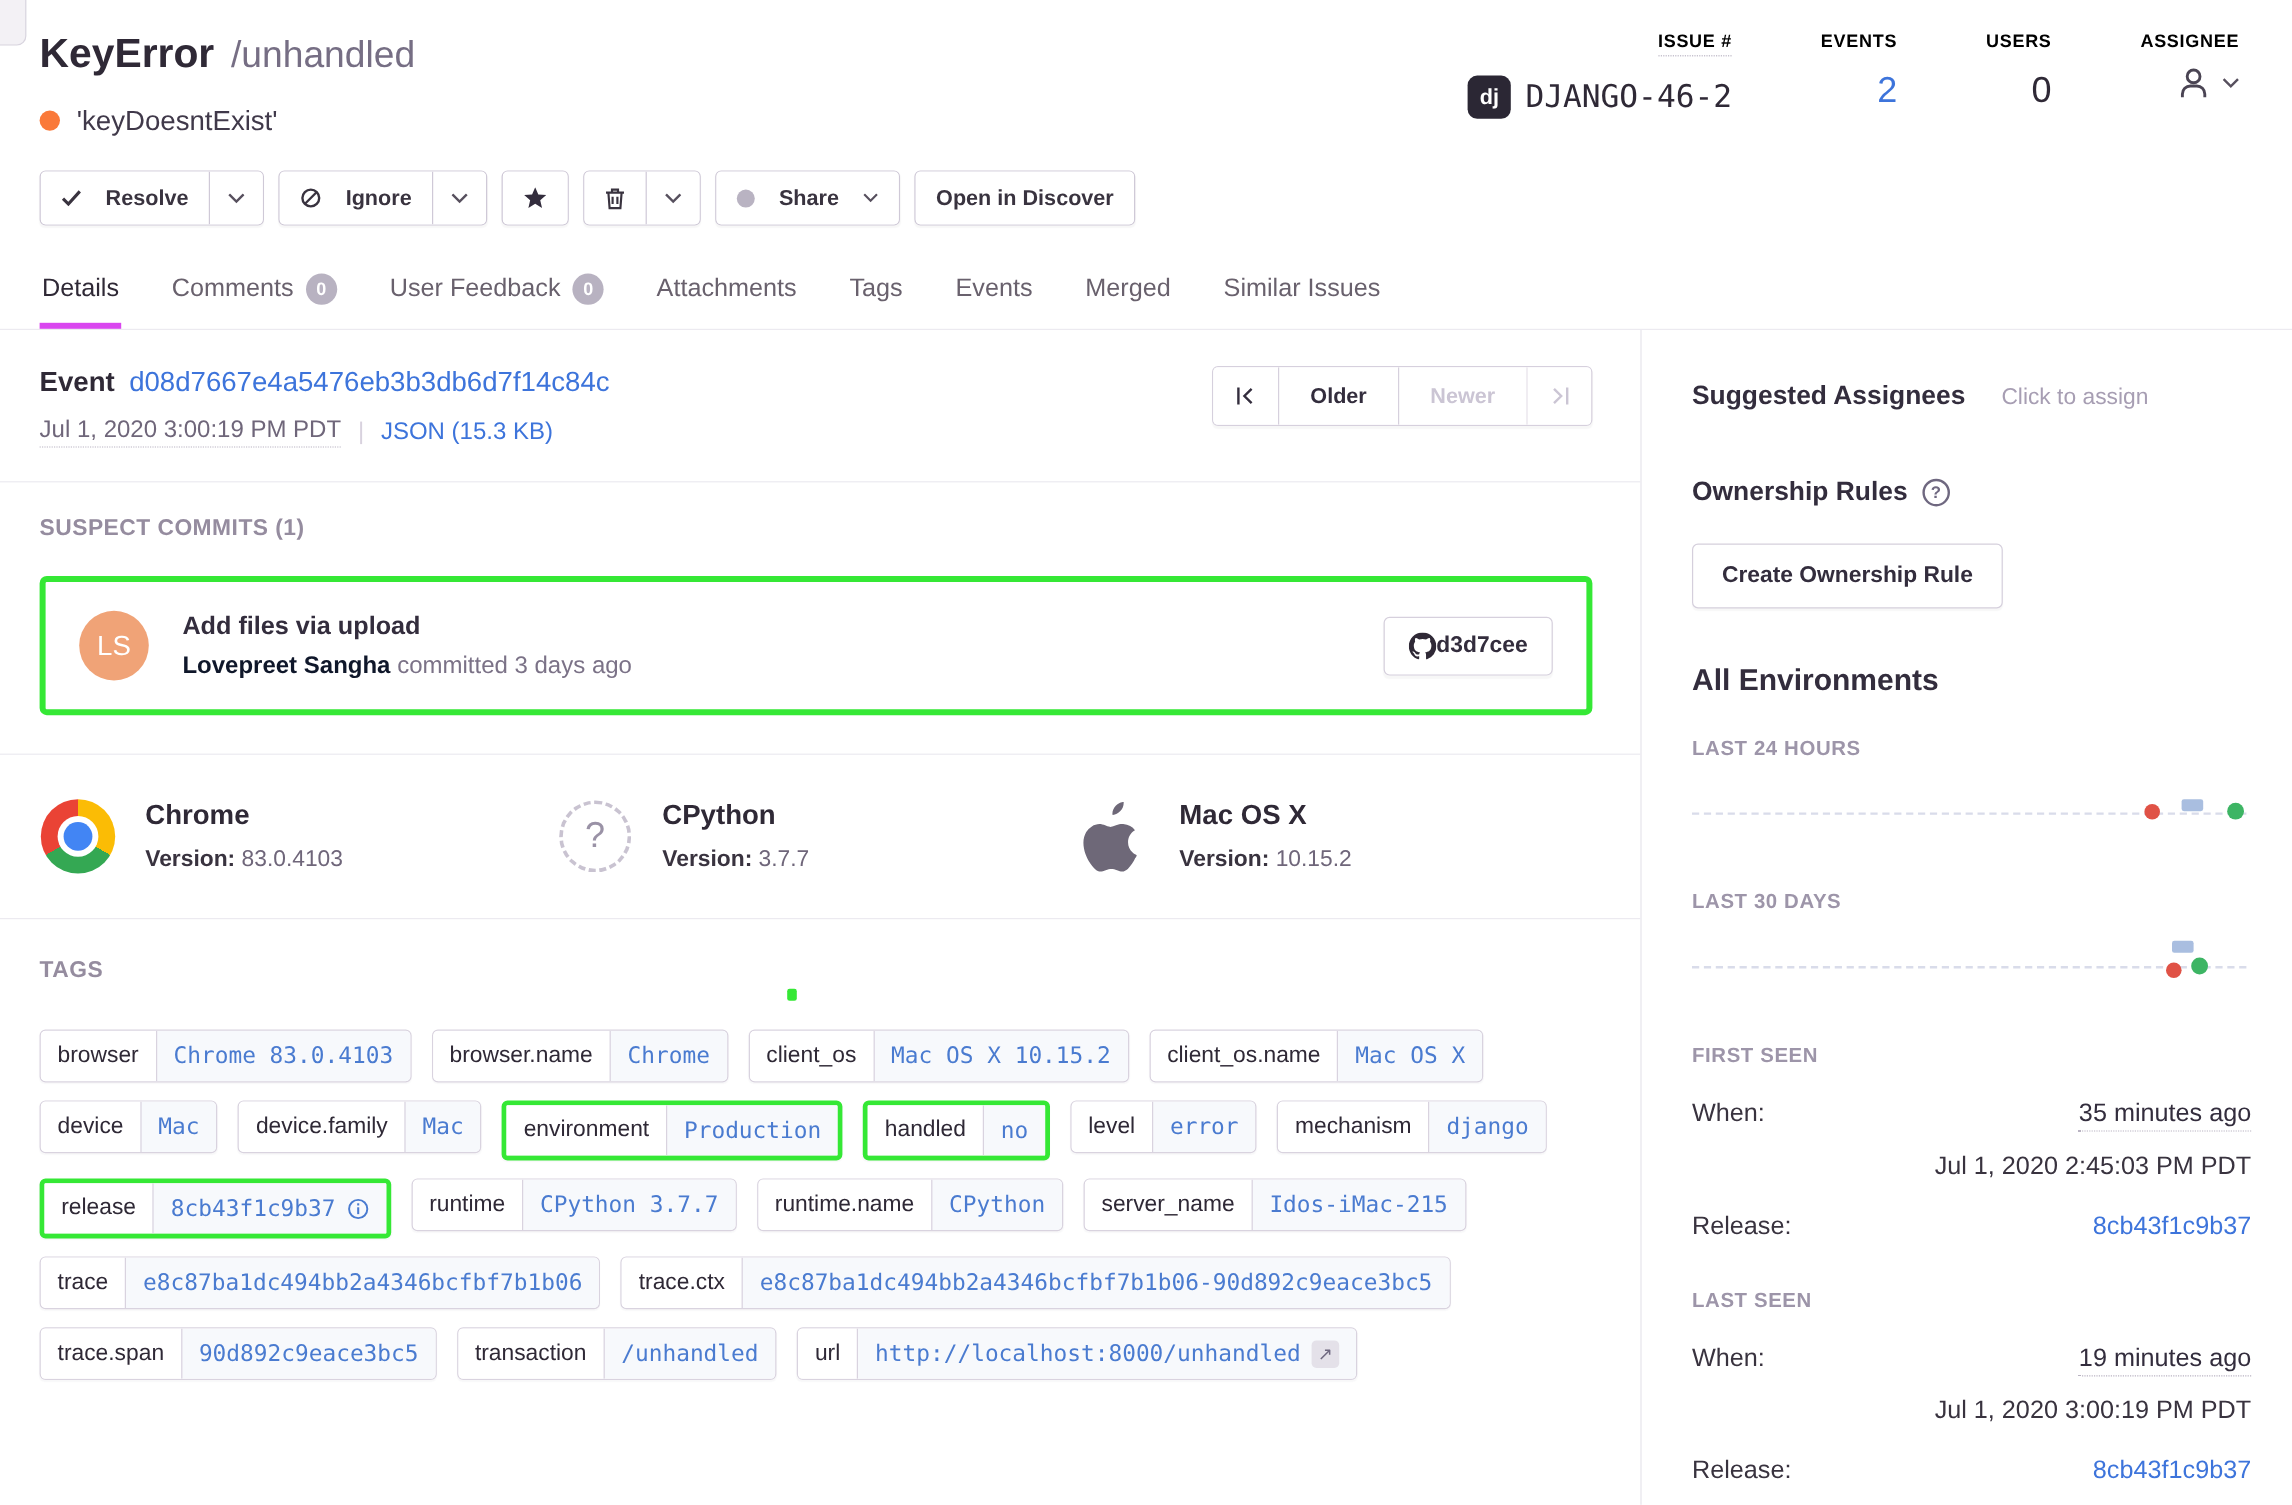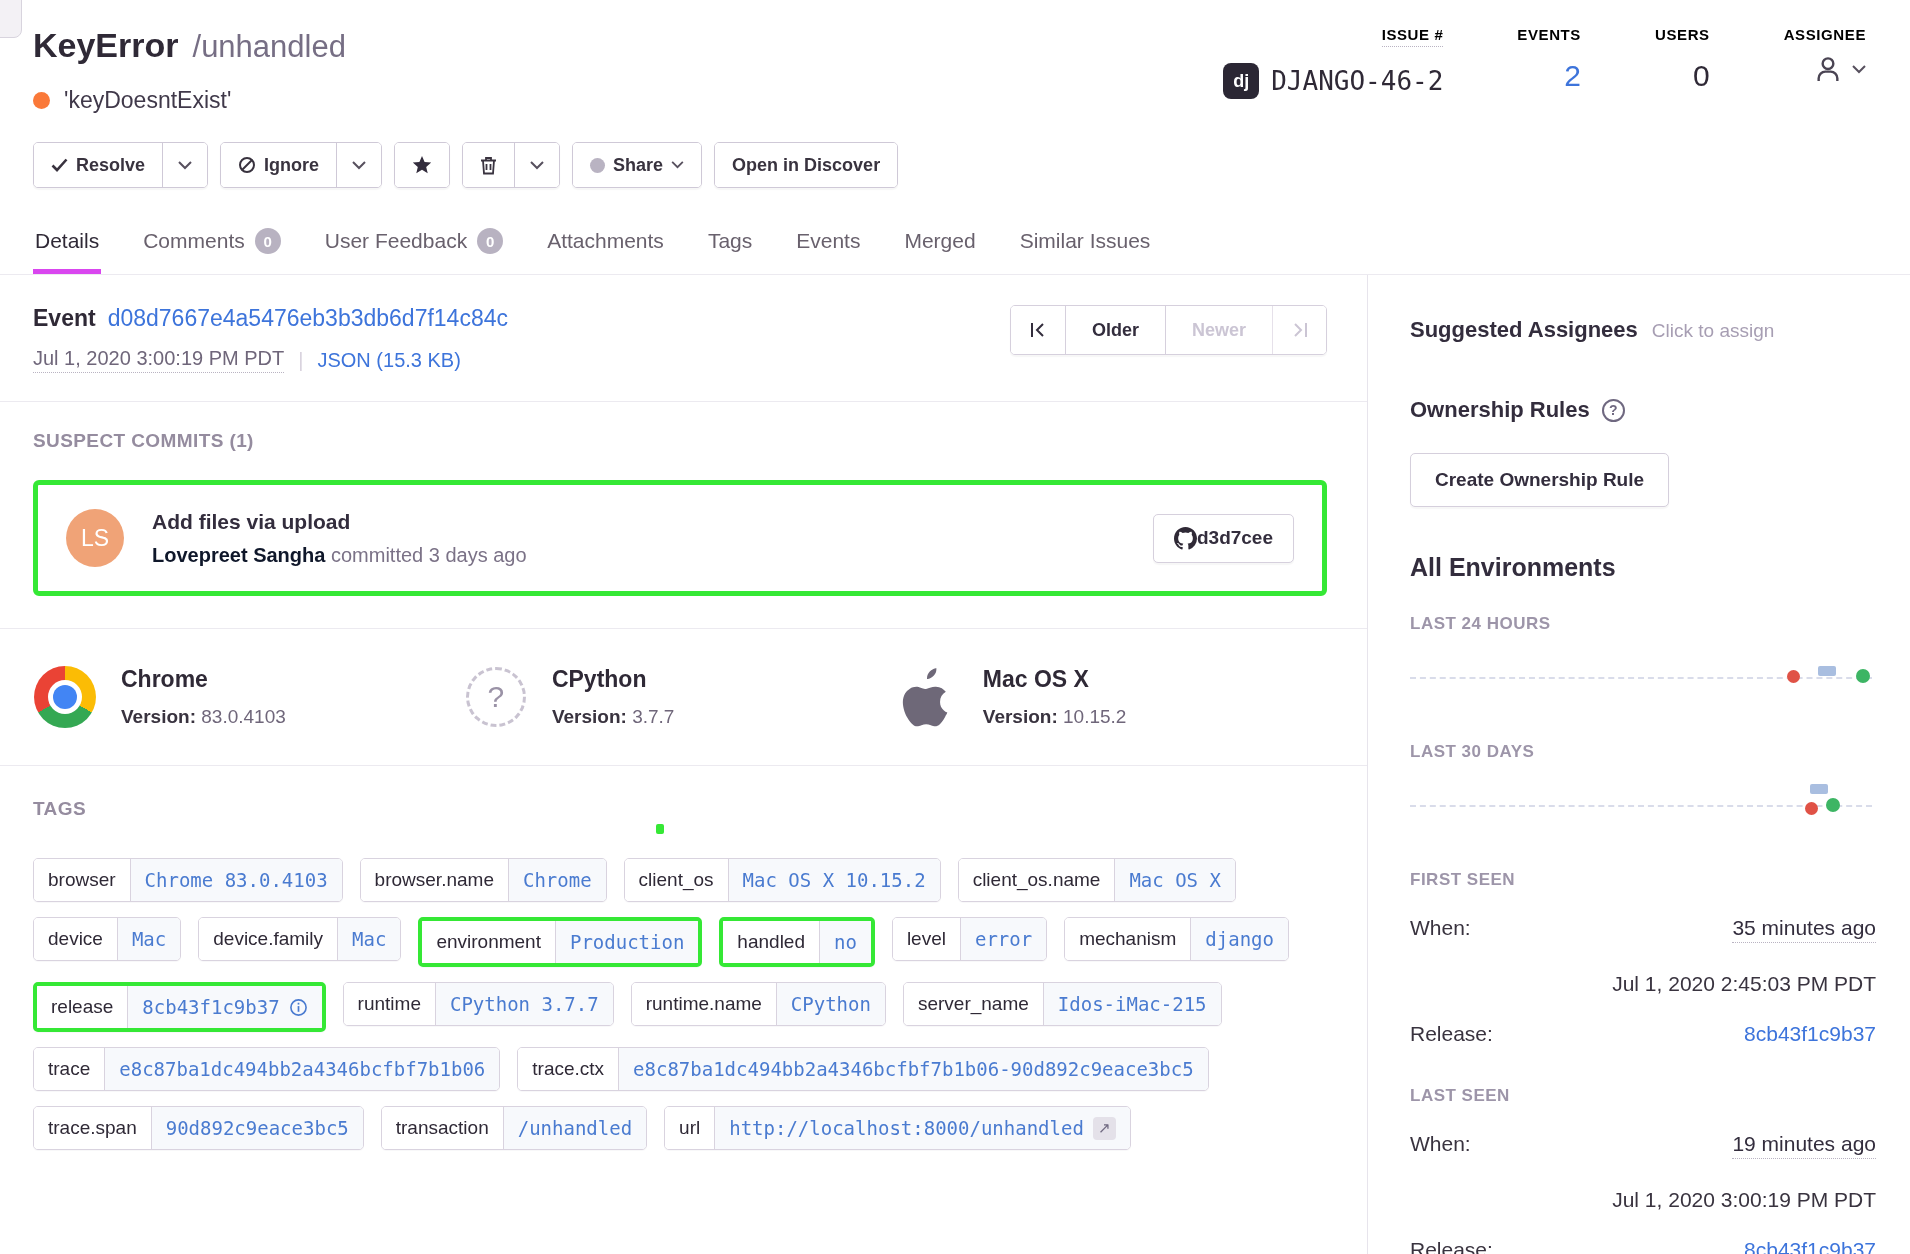--- a/index.html
+++ b/index.html
@@ -25,21 +25,21 @@
   .stat-value{margin-top:16px;font-size:30px;color:#2f2936;display:flex;align-items:center;gap:12px;}
   .stat-value.blue{color:#3d74db;}
   .proj-badge{width:36px;height:36px;border-radius:8px;background:#2b2734;color:#fff;
     font-weight:700;font-size:18px;display:flex;align-items:center;justify-content:center;}
   .proj-name{font-family:"DejaVu Sans Mono",monospace;font-size:26px;color:#2f2936;}
   .assignee-val{display:flex;align-items:center;gap:8px;margin-top:10px;cursor:pointer;}
   
   .toolbar{display:flex;gap:12px;margin:28px 0 0 33px;}
   .btn-group{display:flex;border:1px solid #cfc9d7;border-radius:5px;background:#fff;
     box-shadow:0 2px 1px rgba(45,40,53,.04);overflow:hidden;}
-  .btn{display:flex;align-items:center;gap:8px;height:44px;padding:0 17px;background:#fff;
+  .btn{display:flex;align-items:center;gap:20px;height:44px;padding:0 17px;background:#fff;
     border:0;font-family:inherit;font-size:18px;font-weight:700;color:#39333f;cursor:pointer;}
   .btn + .btn{border-left:1px solid #cfc9d7;}
   .btn.dd{padding:0 15px;}
   .btn .share-dot{width:15px;height:15px;border-radius:50%;background:#b9b3c2;}
   
   .tabbar{display:flex;gap:40px;margin-top:34px;padding:0 33px;border-bottom:1px solid #eceaf0;}
   .tab{font-size:21px;color:#69616d;padding:6px 2px 20px 2px;cursor:pointer;display:flex;align-items:center;gap:10px;}
   .tab.active{color:#2f2936;border-bottom:5px solid #d946ef;padding-bottom:15px;justify-content:center;}
   .tab-badge{width:26px;height:26px;border-radius:50%;background:#b8b2c1;color:#fff;
     font-size:15px;font-weight:700;display:flex;align-items:center;justify-content:center;}
@@ -101,41 +101,41 @@
   .tag{display:flex;align-items:stretch;border:1px solid #d9d3df;border-radius:5px;overflow:hidden;
     background:#fff;height:44px;box-shadow:0 1px 1px rgba(45,40,53,.03);}
   .tag.hl{border:4px solid #35e835;height:50px;}
   .tag .k{display:flex;align-items:center;padding:0 14px;font-size:19px;color:#2f2936;background:#fff;}
   .tag .v{display:flex;align-items:center;gap:9px;padding:0 14px;border-left:1px solid #d9d3df;
     background:#f7f9fc;font-family:"DejaVu Sans Mono",monospace;font-size:19px;color:#4a7bd0;cursor:pointer;}
   .ext-box{width:23px;height:23px;border-radius:4px;background:#e4e1e9;color:#6f6880;
     font-size:15px;display:flex;align-items:center;justify-content:center;font-family:"Liberation Sans",sans-serif;}
   .green-dot-artifact{position:absolute;left:656px;top:58px;width:8px;height:10px;background:#35e835;border-radius:2px;}
   
-  .sb-row{display:flex;align-items:baseline;gap:14px;}
+  .sb-row{display:flex;align-items:baseline;gap:30px;}
   .sb-h{font-size:22px;font-weight:700;color:#332d3d;}
   .sb-hint{font-size:19px;color:#a79eb3;}
   .own-row{margin-top:54px;display:flex;align-items:center;gap:12px;}
   .help-circle{width:23px;height:23px;border-radius:50%;border:2px solid #6f6880;color:#6f6880;
     font-size:14px;font-weight:700;display:flex;align-items:center;justify-content:center;cursor:pointer;}
   .create-btn{margin-top:30px;padding:15px 24px;background:#fff;border:1px solid #d5cfdc;border-radius:5px;
     font-family:inherit;font-size:19px;font-weight:700;color:#332d3d;cursor:pointer;
     box-shadow:0 2px 1px rgba(45,40,53,.04);}
   .env-title{margin-top:46px;font-size:25px;font-weight:700;color:#332d3d;}
   .mini-label{margin-top:32px;font-size:17px;font-weight:700;letter-spacing:.5px;color:#9d95a9;}
   .spark{margin-top:10px;height:66px;position:relative;}
   .spark .line{position:absolute;left:0;right:4px;top:50%;border-top:2px dashed #d9dcea;}
   .mk{position:absolute;border-radius:50%;}
   .mk.red{width:13px;height:13px;background:#e05246;}
   .mk.green{width:14px;height:14px;background:#3db564;}
   .mk.bar{width:18px;height:10px;border-radius:2px;background:#a9bee0;}
   .seen-row{margin-top:26px;display:flex;justify-content:space-between;align-items:baseline;}
   .seen-label{font-size:21px;color:#39333f;}
   .seen-when{font-size:21px;color:#332d3d;border-bottom:1px dotted #b9b3c2;padding-bottom:2px;cursor:default;}
-  .seen-date{margin-top:29px;text-align:right;font-size:21px;color:#39333f;}
+  .seen-date{margin-top:17px;text-align:right;font-size:21px;color:#39333f;}
   .seen-release{font-size:21px;color:#3d74db;cursor:pointer;}
   svg{display:block;}
 </style>
 </head>
 <body>
 
 <div class="corner-artifact"></div>
 
 <div class="header">
   <div>

